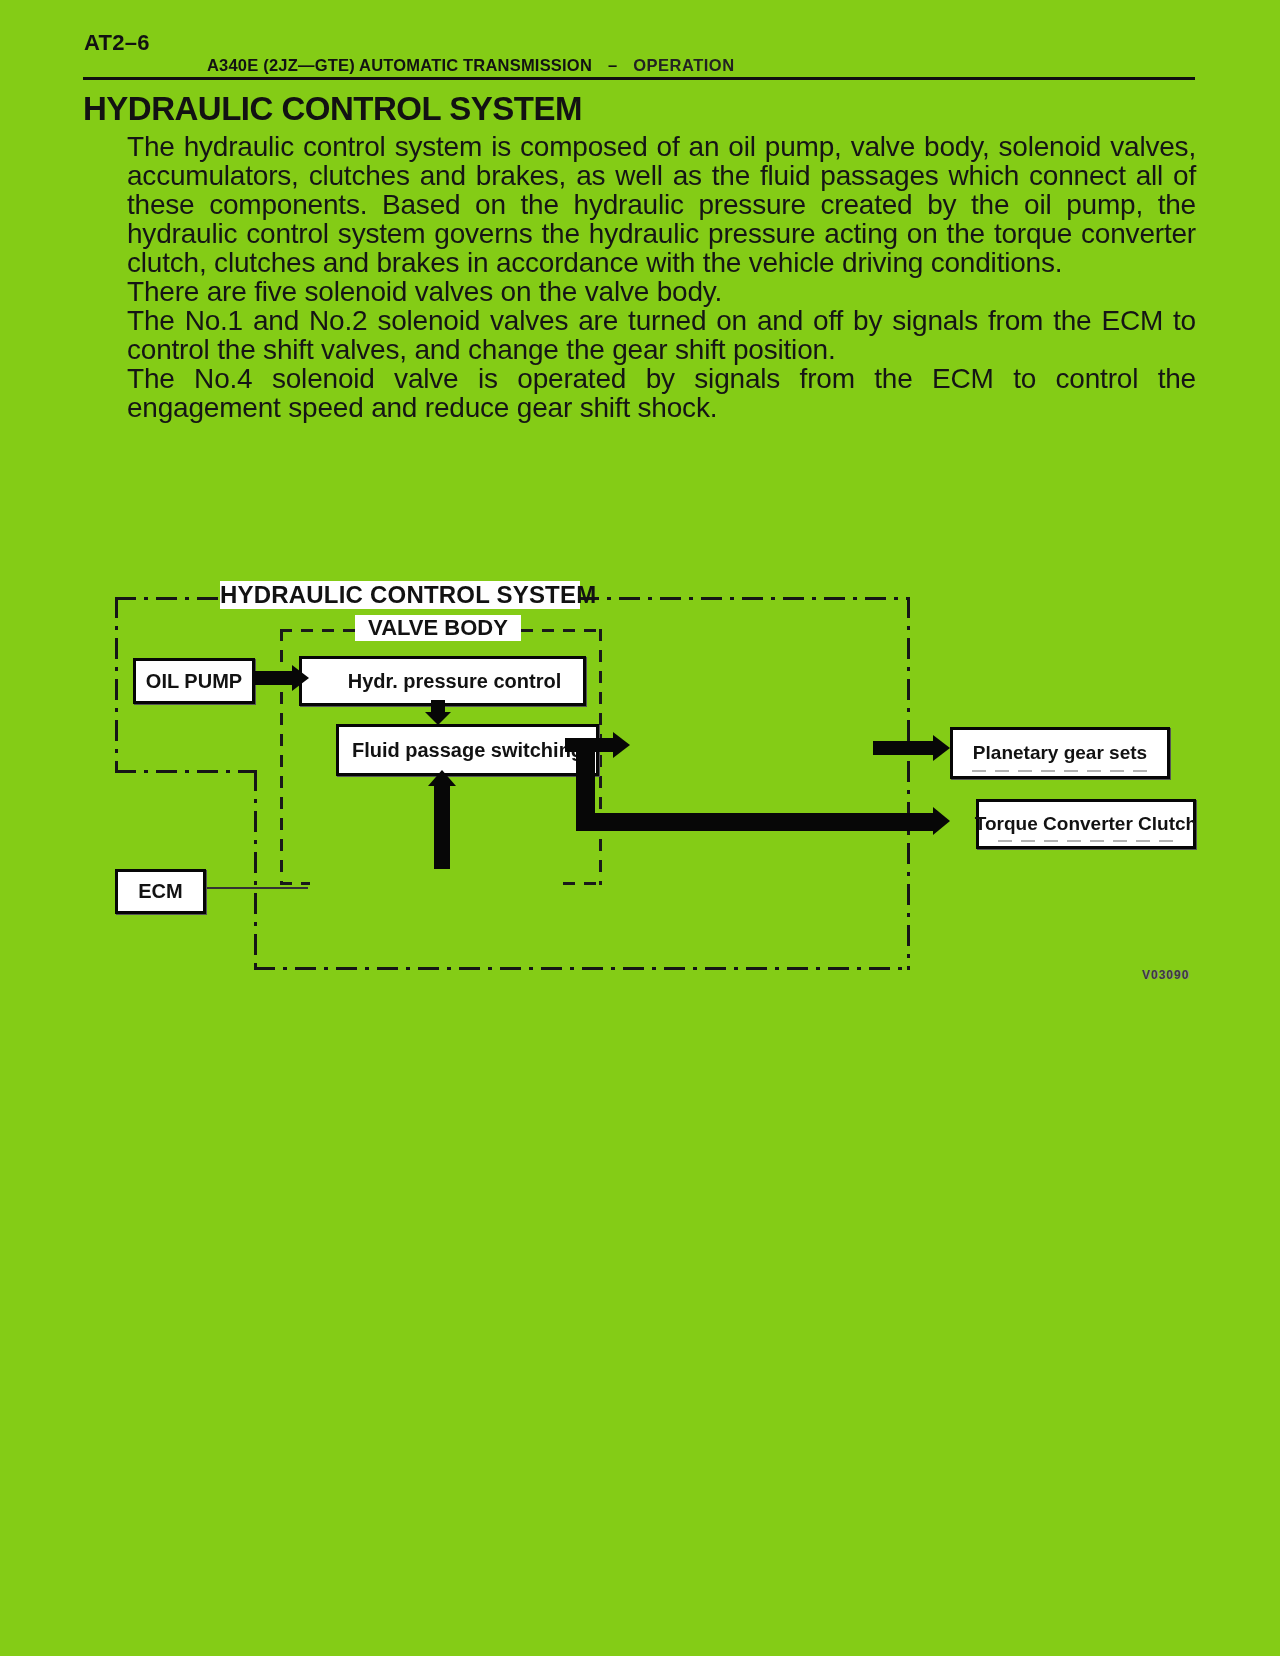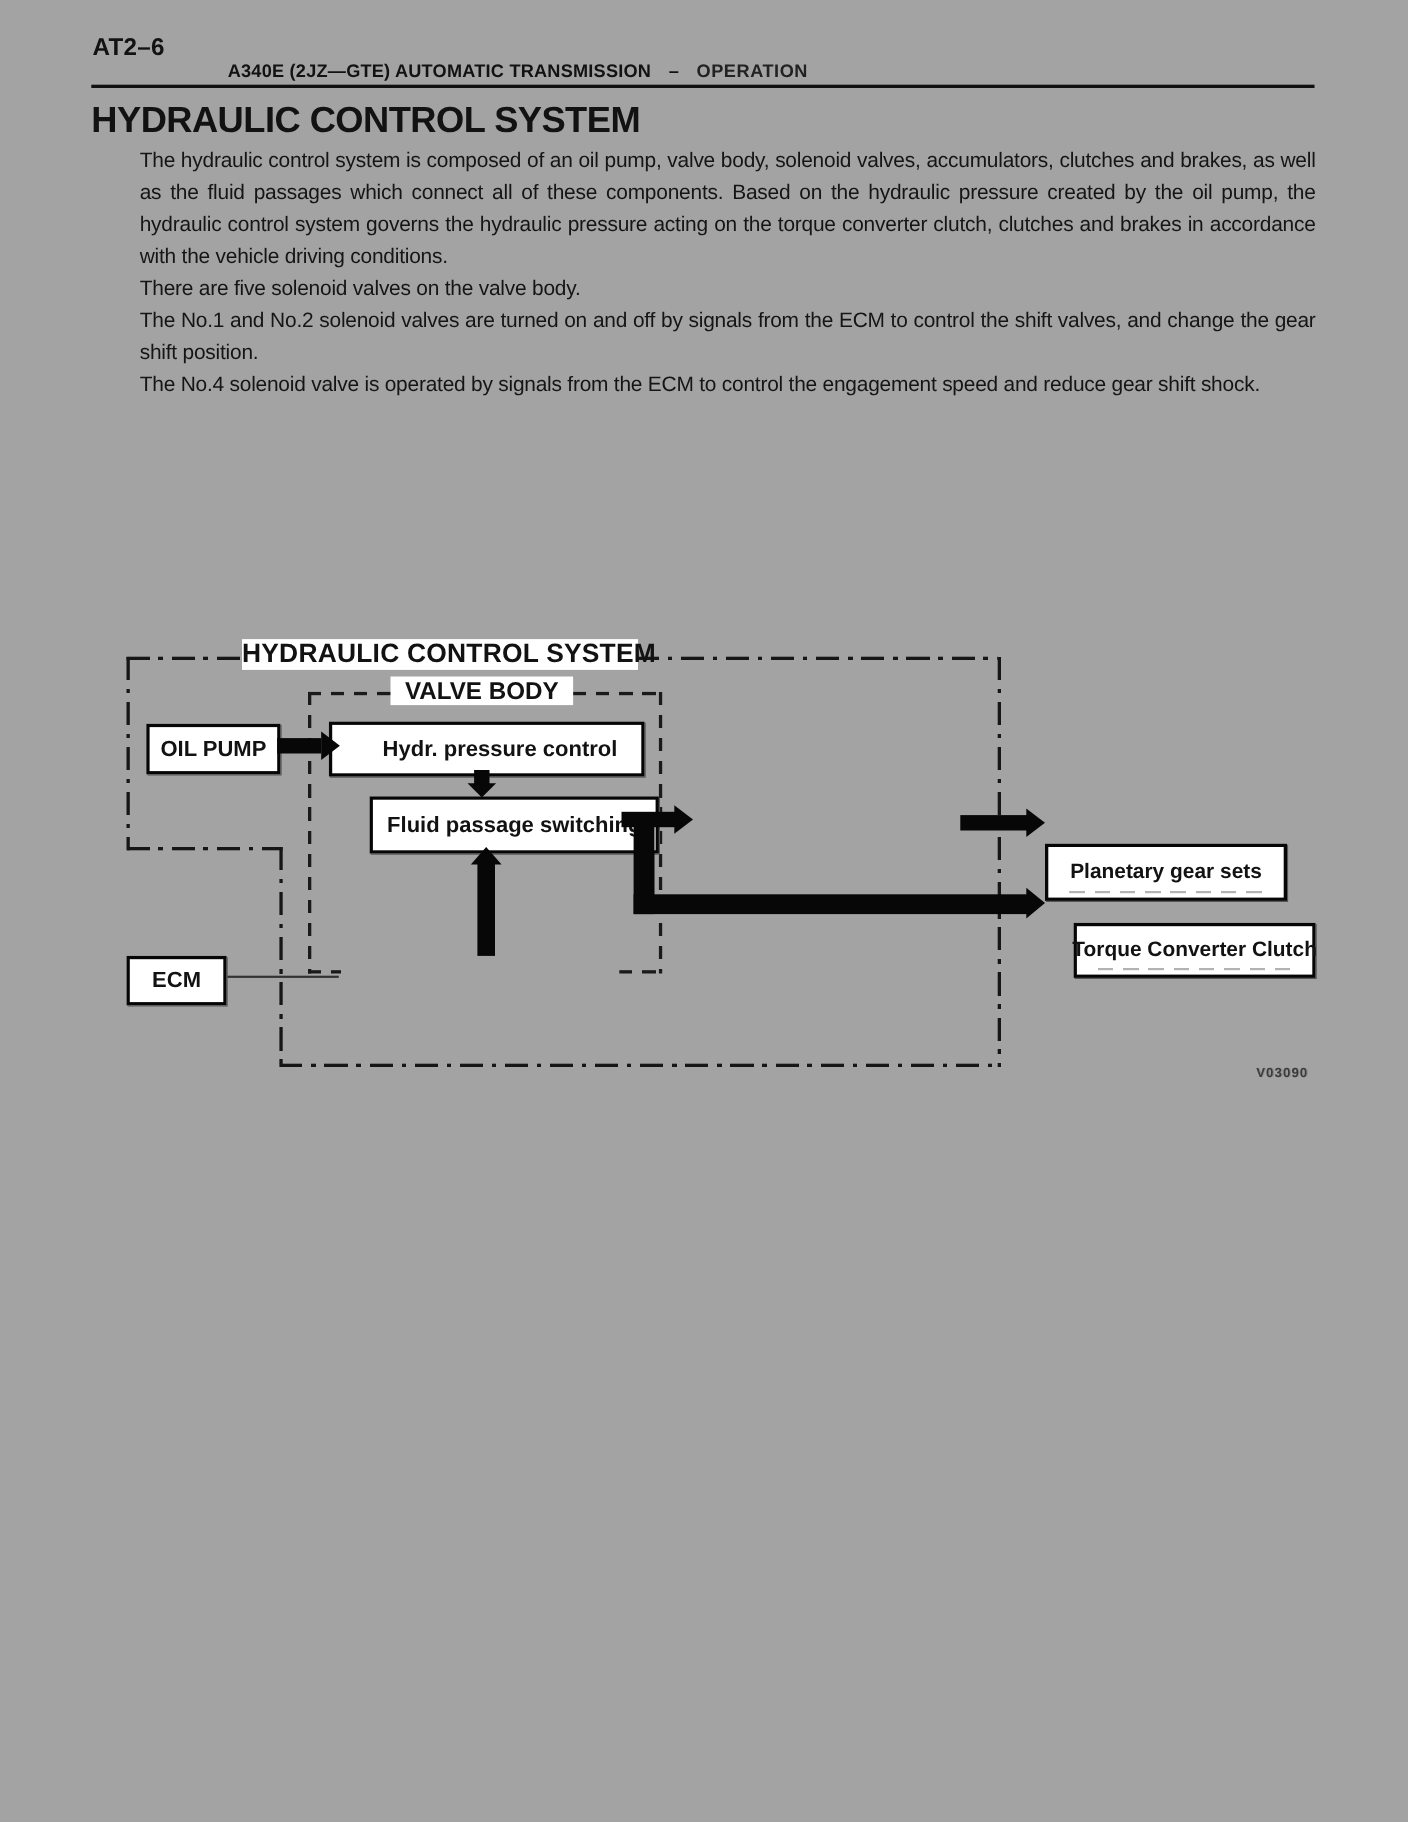--- a/index.html
+++ b/index.html
@@ -1,51 +1,51 @@
 <!DOCTYPE html>
 <html><head>
 <meta charset="utf-8">
 <style>
   html,body{margin:0;padding:0;background:#e8e8e8;}
   .page{
-    position:relative; width:1280px; height:1656px; background:#a3a3a3;
+    position:relative; width:1280px; height:1656px; background:#84cc16;
     font-family:"Liberation Sans", sans-serif; color:#121212; overflow:hidden;
     margin:0 auto;
   }
   
   .page-code{position:absolute; left:84px; top:30px; font-size:22px; font-weight:bold; letter-spacing:.3px;}
   .running-head{position:absolute; left:207px; top:56px; font-size:16.5px; white-space:nowrap;}
   .running-head .bold{font-weight:bold; letter-spacing:.2px;}
   .running-head .dash{font-weight:bold; margin:0 16px;}
   .running-head .section{font-weight:bold; letter-spacing:.5px; color:#222;}
   .head-rule{position:absolute; left:83px; top:77px; width:1112px; height:3px; background:#101010;}
   .doc-title{position:absolute; left:83px; top:90px; font-size:33px; font-weight:bold; letter-spacing:-0.5px;}
   
   .body-text{
     position:absolute; left:127px; top:132px; width:1069px;
-    font-size:19px; line-height:29px; text-align:justify; letter-spacing:-0.2px;
+    font-size:28px; line-height:29px; text-align:justify; letter-spacing:-0.2px;
     color:#151515;
   }
   .body-text p{margin:0;}
   
   .diagram{position:absolute; left:100px; top:555px; width:1140px; height:450px;}
   .dseg{position:absolute; z-index:1;}
   .ddh{height:3px; background:repeating-linear-gradient(90deg,#161616 0 21px,transparent 21px 29px,#161616 29px 33px,transparent 33px 41px);}
   .ddv{width:3px; background:repeating-linear-gradient(180deg,#161616 0 21px,transparent 21px 29px,#161616 29px 33px,transparent 33px 41px);}
   .dshh{height:3px; background:repeating-linear-gradient(90deg,#1a1a1a 0 12px,transparent 12px 21px);}
   .dshv{width:3px; background:repeating-linear-gradient(180deg,#1a1a1a 0 12px,transparent 12px 21px);}
   .dlabel{position:absolute; z-index:2; font-weight:bold; text-align:center; background:#fff; white-space:nowrap;}
   .sys-label{left:120px; top:26px; width:360px; font-size:24px; letter-spacing:.2px;}
   .vb-label{left:255px; top:60px; width:166px; font-size:22px;}
   .dbox{
     position:absolute; z-index:3; background:#fff; border:3px solid #060606;
     display:flex; align-items:center; justify-content:center;
     font-weight:bold; font-size:20px; white-space:nowrap; box-shadow:1px 1px 0 #555;
   }
-  .dbox.small-font{font-size:19px;margin-top:40px;}
+  .dbox.small-font{font-size:19px;}
   .ghost-line{position:absolute; left:9%; right:9%; bottom:4px; height:2px; opacity:.45;
     background:repeating-linear-gradient(90deg,#555 0 14px,transparent 14px 23px);}
   .bar{position:absolute; z-index:4; background:#070707;}
   .head-right{position:absolute; z-index:4; width:0; height:0;
     border-top:13px solid transparent; border-bottom:13px solid transparent; border-left:17px solid #070707;}
   .head-down{position:absolute; z-index:4; width:0; height:0;
     border-left:13px solid transparent; border-right:13px solid transparent; border-top:13px solid #070707;}
   .head-up{position:absolute; z-index:4; width:0; height:0;
     border-left:14px solid transparent; border-right:14px solid transparent; border-bottom:16px solid #070707;}
   .wire{position:absolute; z-index:2; background:#333;}

